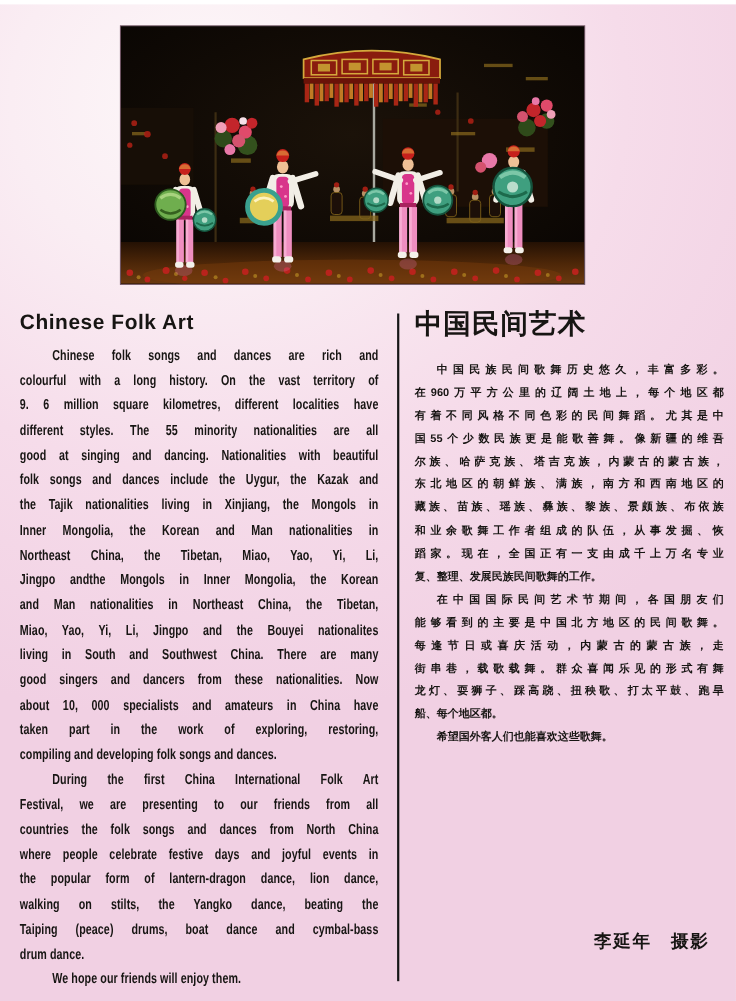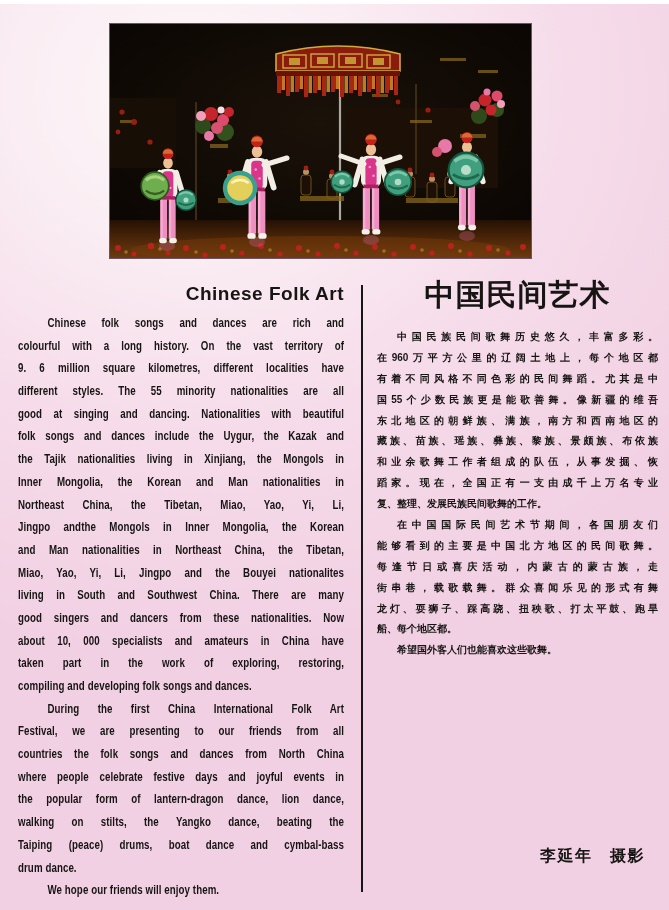--- a/index.html
+++ b/index.html
@@ -12,28 +12,28 @@
   }
   .topstrip{position:absolute;top:0;left:0;width:100%;height:4px;background:#ffffff;}
   .photo{
     position:absolute;left:110px;top:24px;width:421px;height:234px;
     background:#0d0a06;box-shadow:0 0 0 1px #6e5462;
   }
   .photo svg{display:block;}
   .divider{position:absolute;left:361px;top:285px;width:2px;height:607px;background:#161616;}
 
   .col-en{position:absolute;left:18px;top:283px;width:326px;}
-  .en-title{font-size:19px;font-weight:bold;letter-spacing:.5px;text-align:right;
+  .en-title{font-size:19px;font-weight:bold;letter-spacing:.5px;text-align:left;
             line-height:22px;margin-bottom:7px;white-space:nowrap;}
   .en-body{width:442px;transform:scaleX(0.7376);transform-origin:0 0;
            font-size:13.2px;font-weight:bold;letter-spacing:.1px;}
   .en-body .ln{line-height:22.7px;height:22.7px;overflow:visible;}
 
   .col-zh{position:absolute;left:377px;top:280px;width:281px;}
-  .zh-title{font-size:30px;font-weight:bold;text-align:center;line-height:30px;
+  .zh-title{font-size:25px;font-weight:bold;line-height:30px;
             margin-bottom:17px;letter-spacing:1px;white-space:nowrap;}
   .zh-body{font-size:10px;font-weight:bold;}
   .zh-body .ln{line-height:20.9px;height:20.9px;}
 
   .ln.j{text-align:justify;text-align-last:justify;}
   .en-body .ln.ind{text-indent:40px;}
   .zh-body .ln.ind{text-indent:2em;}
 
   .credit{position:absolute;left:540px;top:846px;font-size:16px;font-weight:bold;
           letter-spacing:1.5px;white-space:nowrap;}
@@ -319,20 +319,21 @@
       </div>
   </div>
 
   <div class="col-zh">
     <div class="zh-title">中国民间艺术</div>
     <div class="zh-body">
         <div class="ln j ind">中国民族民间歌舞历史悠久，丰富多彩。</div>
         <div class="ln j">在960万平方公里的辽阔土地上，每个地区都</div>
         <div class="ln j">有着不同风格不同色彩的民间舞蹈。尤其是中</div>
         <div class="ln j">国55个少数民族更是能歌善舞。像新疆的维吾</div>
+        <div class="ln j">尔族、哈萨克族、塔吉克族，内蒙古的蒙古族，</div>
         <div class="ln j">东北地区的朝鲜族、满族，南方和西南地区的</div>
         <div class="ln j">藏族、苗族、瑶族、彝族、黎族、景颇族、布依族</div>
         <div class="ln j">和业余歌舞工作者组成的队伍，从事发掘、恢</div>
         <div class="ln j">蹈家。现在，全国正有一支由成千上万名专业</div>
         <div class="ln">复、整理、发展民族民间歌舞的工作。</div>
         <div class="ln j ind">在中国国际民间艺术节期间，各国朋友们</div>
         <div class="ln j">能够看到的主要是中国北方地区的民间歌舞。</div>
         <div class="ln j">每逢节日或喜庆活动，内蒙古的蒙古族，走</div>
         <div class="ln j">街串巷，载歌载舞。群众喜闻乐见的形式有舞</div>
         <div class="ln j">龙灯、耍狮子、踩高跷、扭秧歌、打太平鼓、跑旱</div>

